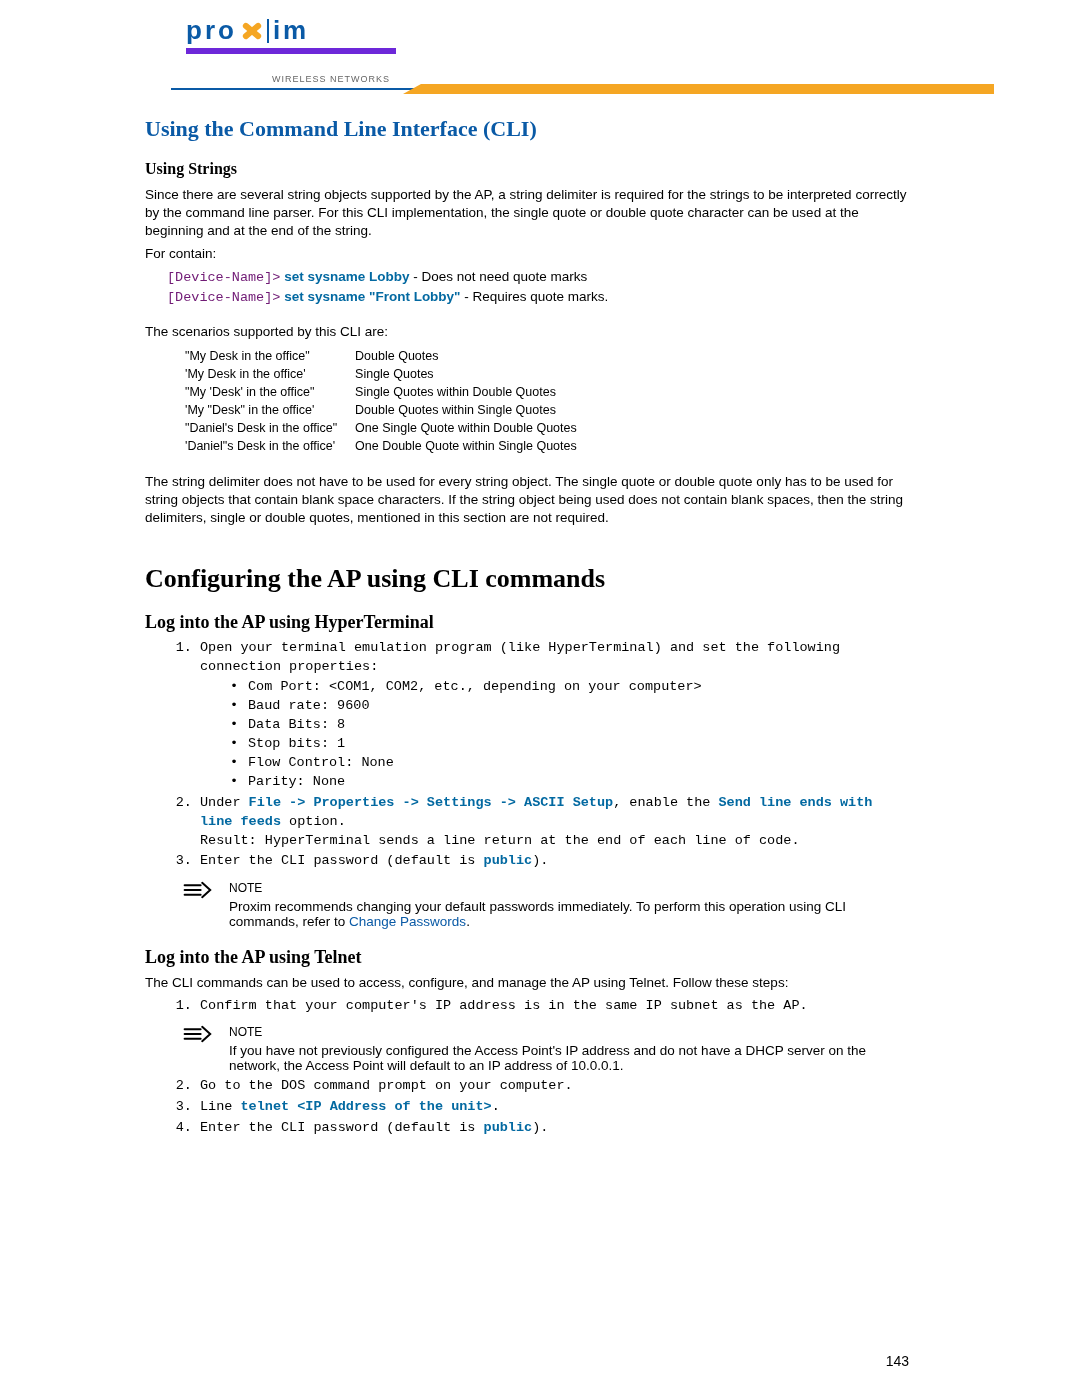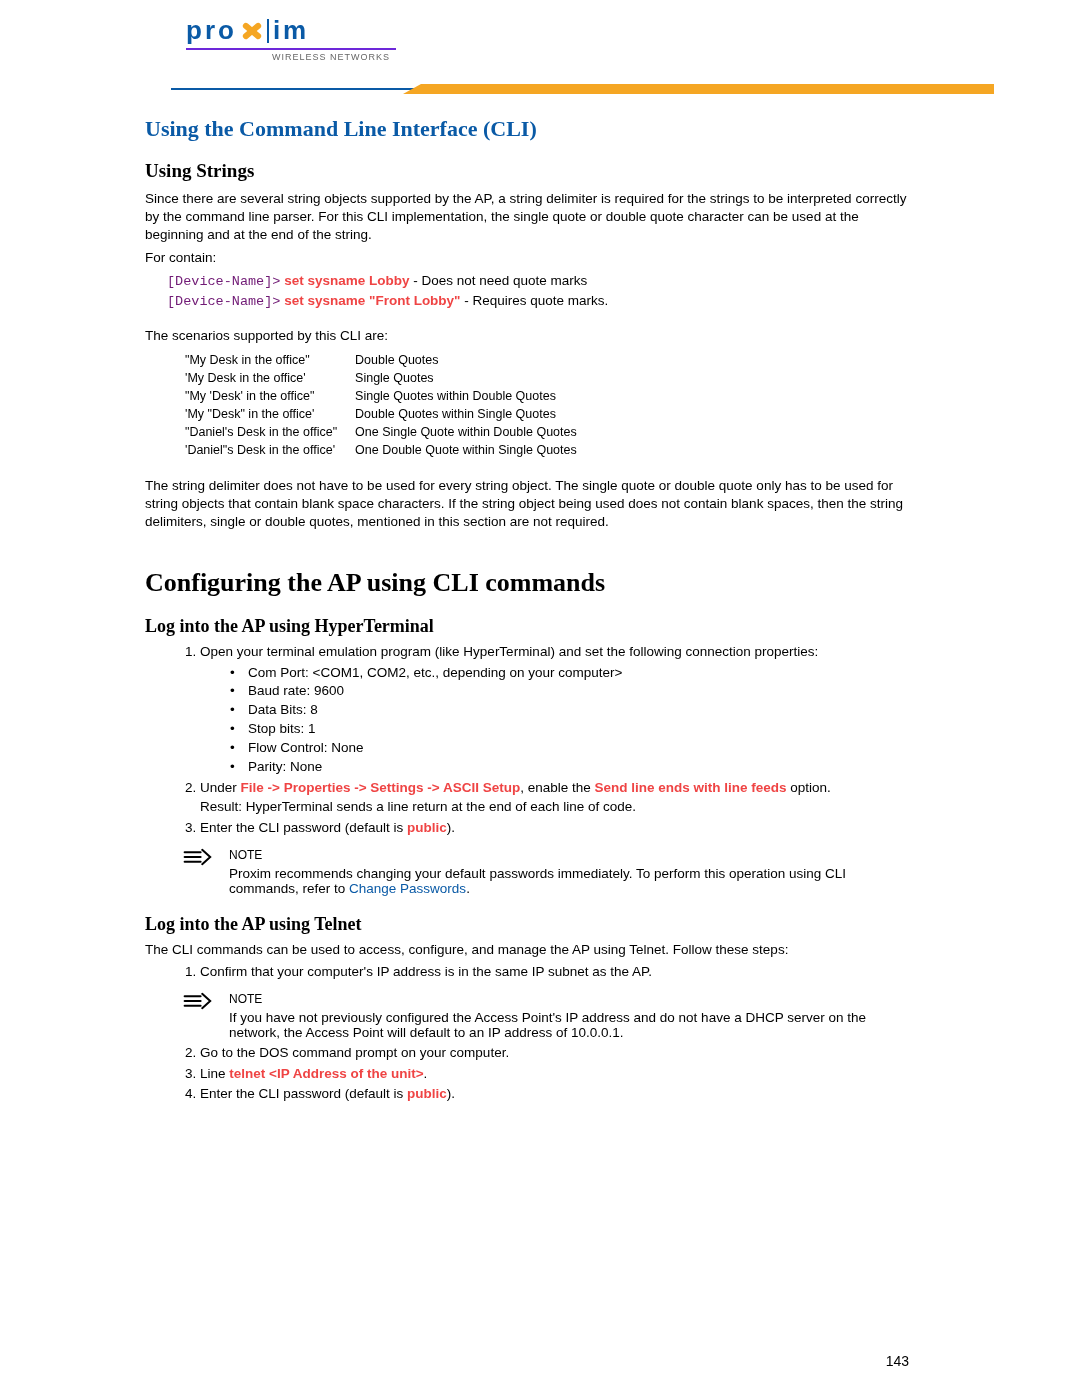--- a/index.html
+++ b/index.html
@@ -36,21 +36,21 @@
   .logo .brand .sep { width:2px;height:24px;background:#0a5aa6;display:inline-block; }
   .logo .brand .x { position: relative; width: 22px; height: 22px; display:inline-block; }
   .logo .brand .x::before, .logo .brand .x::after {
     content:""; position:absolute; left:0; right:0; top:50%; height:6px;
     background:#f5a623; border-radius:3px;
   }
   .logo .brand .x::before { transform:translateY(-50%) rotate(40deg);}
   .logo .brand .x::after  { transform:translateY(-50%) rotate(-40deg);}
   .logo .tag {
     font-size: 9px; color:#666; letter-spacing:1px; text-align:right;
-    padding-right: 6px; border-top:2px solid #6d28d9; margin-top:2px; padding-top:2px;
+    padding-right: 6px; border-top:6px solid #6d28d9; margin-top:2px; padding-top:20px;
   }
   .rule-wrap {
     position: relative; height: 6px; margin: 0 30px 0 115px;
   }
   .rule-blue {
     position:absolute; left:0; right:0; top:2px; height:2px; background:#0a5aa6;
   }
   .rule-gold {
     position:absolute; right:0; top:-2px; height:10px; left:250px;
     background:#f5a623;
@@ -62,45 +62,45 @@
   }
   .content {
     padding: 14px 115px 40px 89px;
   }
   h2.section-title {
     color:#0a5aa6; font-family: Georgia, 'Times New Roman', serif;
     font-size: 22px; font-weight:bold; margin: 10px 0 18px 0;
   }
   h3.subhead {
     font-family: Georgia, 'Times New Roman', serif;
-    font-size: 19px; font-weight:bold; margin: 10px 0 8px 0;
+    font-size: 16px; font-weight:bold; margin: 10px 0 8px 0;
   }
   h3.subhead-sm {
     font-family: Georgia, 'Times New Roman', serif;
     font-size: 18px; font-weight:bold; margin: 18px 0 6px 0;
   }
   h1.big-head {
     font-family: Georgia, 'Times New Roman', serif;
     font-size: 26px; font-weight:bold; margin: 36px 0 18px 0;
   }
   p.body, .body {
     font-size: 13.5px; line-height: 1.35; margin: 4px 0;
   }
   .indent1 { margin-left: 12px; }
   .mono { font-family: "Courier New", monospace; color:#701a75; }
-  .b { font-weight:bold; color:#ef4444; }
+  .b { font-weight:bold; color:#0369a1; }
   .for-ex { font-size: 13.5px; margin-top:10px; }
   .examples { margin: 2px 0 0 22px; font-size:13.5px; line-height:1.45; }
   .scen-label { font-size:13.5px; margin:16px 0 8px 0;}
   table.scen {
     border-collapse: collapse; margin-left: 40px; font-size: 12.5px;
   }
   table.scen td { padding: 2px 18px 2px 0; white-space: nowrap; }
   ol.steps { font-size:13.5px; margin:4px 0 0 10px; padding-left:45px; }
-  ol.steps > li { margin: 2px 0; line-height:1.4; }
+  ol.steps > li { margin: 2px 0; line-height:1.4;font-family:Liberation Mono, monospace; }
   ul.bullets { list-style: none; padding-left: 30px; margin:2px 0;}
   ul.bullets li::before { content:"•"; display:inline-block; width:18px; }
   .note-block { display:flex; gap:14px; margin: 10px 0 4px 38px; align-items:flex-start;}
   .note-icon { flex:0 0 32px; height:22px; }
   .note-icon svg { width:32px; height:18px; }
   .note-body { flex:1; font-size:13.5px; }
   .note-label { font-weight:normal; font-size:12px; margin-bottom:4px;}
   .link { color:#0a5aa6; }
   .page-num { position:absolute; bottom:28px; right:115px; font-size:14px;}
 </style>

